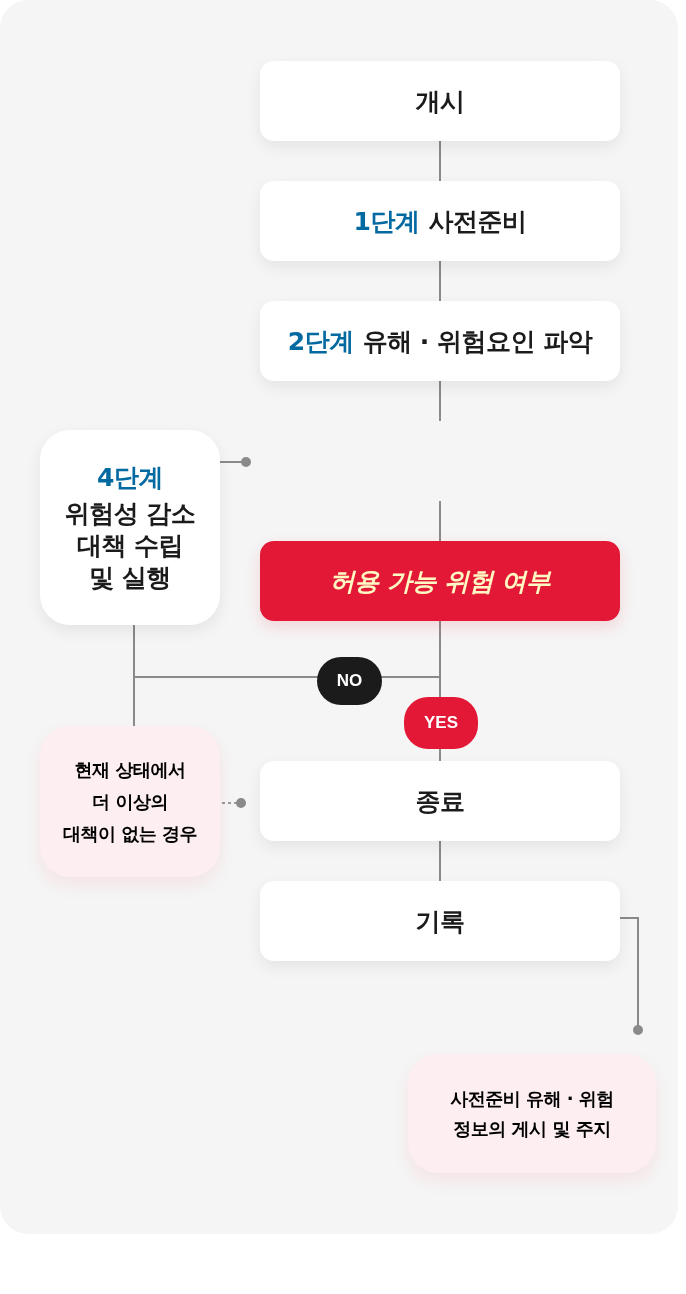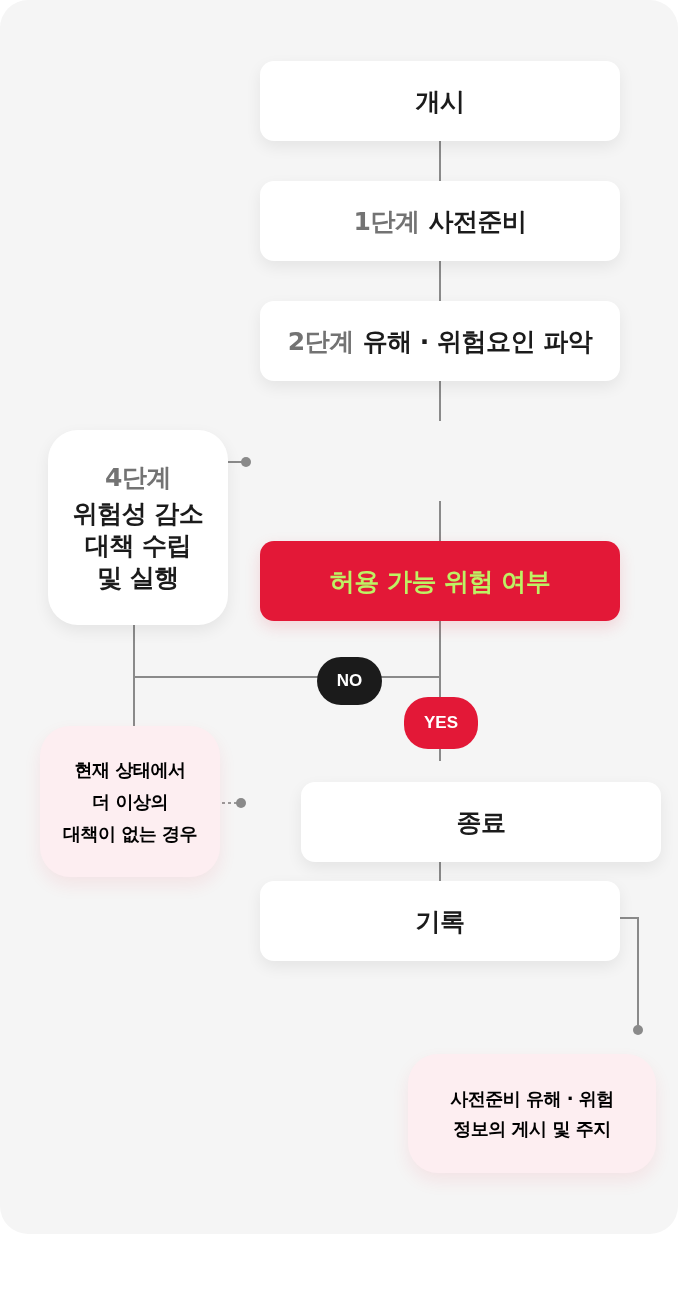--- a/index.html
+++ b/index.html
@@ -1,21 +1,21 @@
 <!DOCTYPE html>
 <html><head>
 <meta charset="utf-8">
 <style>
   html, body { margin: 0; padding: 0; background: #ffffff; }
   body { width: 686px; height: 1294px; position: relative; font-family: "DejaVu Sans", "Liberation Sans", sans-serif; }
   .canvas { position: absolute; left: 0; top: 0; width: 678px; height: 1234px; background: #f5f5f5; border-radius: 28px; }
   .box { position: absolute; background: #ffffff; border-radius: 14px; box-shadow: 0 6px 16px rgba(0,0,0,0.07); display: flex; align-items: center; justify-content: center; text-align: center; color: #1b1b1b; font-weight: bold; font-size: 25px; letter-spacing: -0.5px; }
   .main { left: 260px; width: 360px; height: 80px; }
-  .step { color: #737373; margin-right: 9px; }
-  .decision { background: #e31837; color: #bef264; box-shadow: 0 6px 16px rgba(227,24,55,0.15); }
+  .step { color: #0369a1; margin-right: 9px; }
+  .decision { background: #e31837; color: #fef9c3; box-shadow: 0 6px 16px rgba(227,24,55,0.15); font-style: italic; }
   .side { border-radius: 30px; flex-direction: column; line-height: 32px; }
   .pink { background: #fdeef1; color: #000000; box-shadow: 0 8px 18px rgba(227,24,55,0.08); }
   .vline { position: absolute; width: 2px; background: #8a8a8a; }
   .hline { position: absolute; height: 2px; background: #8a8a8a; }
   .dot { position: absolute; width: 10px; height: 10px; border-radius: 50%; background: #8a8a8a; }
   .dash { position: absolute; height: 2px; background-image: linear-gradient(to right, #9a9a9a 55%, transparent 45%); background-size: 6px 2px; }
   .pill { position: absolute; border-radius: 24px; color: #fff; font-weight: bold; font-size: 17px; display: flex; align-items: center; justify-content: center; font-family: Liberation Sans, sans-serif; }
   .no { background: #1b1b1b; left: 317px; top: 657px; width: 65px; height: 48px; }
   .yes { background: #e31837; left: 404px; top: 697px; width: 74px; height: 52px; }
 </style>
@@ -56,29 +56,29 @@
   <div class="box main" style="top:301px;">
     <span class="step">2단계</span>
     <span>유해 · 위험요인 파악</span>
   </div>
 
 
   <div class="box main decision" style="top:541px;">
     <span>허용 가능 위험 여부</span>
   </div>
 
-  <div class="box main" style="top:782px;margin-left:41px;">
+  <div class="box main" style="top:761px;">
     <span>종료</span>
   </div>
 
   <div class="box main" style="top:881px;">
     <span>기록</span>
   </div>
 
-  <div class="box side" style="left:48px; top:430px; width:180px; height:195px;">
+  <div class="box side" style="left:40px; top:430px; width:180px; height:195px;">
     <span class="step" style="margin-right:0; margin-bottom:4px;">4단계</span>
     <span>위험성 감소</span>
     <span>대책 수립</span>
     <span>및 실행</span>
   </div>
 
   <div class="box side pink" style="left:40px; top:726px; width:180px; height:151px; font-size:18px;">
     <span>현재 상태에서</span>
     <span>더 이상의</span>
     <span>대책이 없는 경우</span>

